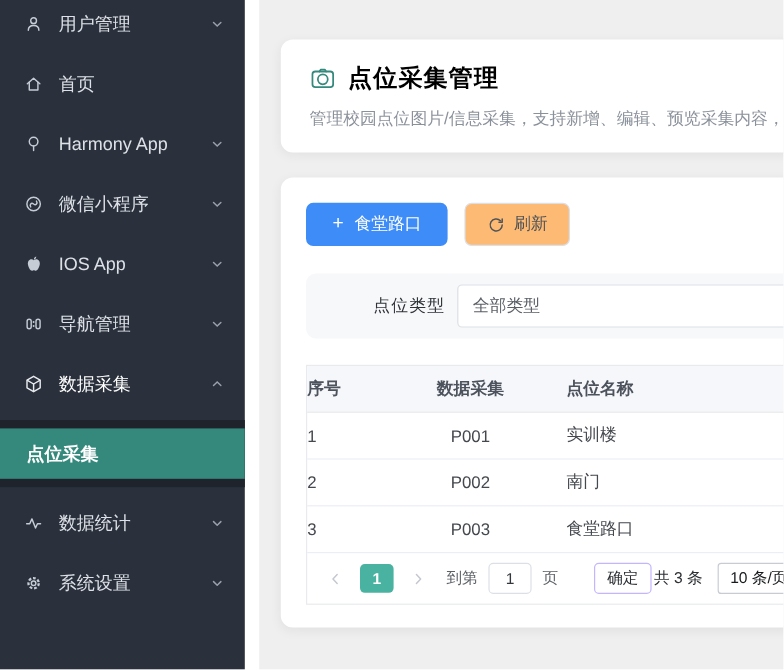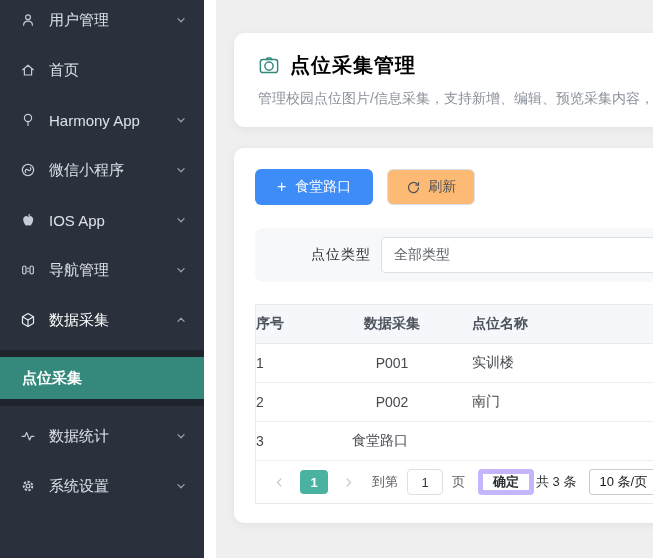--- a/index.html
+++ b/index.html
@@ -67,22 +67,22 @@
     font-size:13px; font-weight:bold; display:flex; align-items:center; justify-content:center; cursor:pointer;
   }
   .pg-text { font-size:13px; color:#5c6166; }
   .pg-goto { margin-left:10px; }
   .pg-input {
     width:36px; height:26px; margin:0 9px; border:1px solid #dcdfe6; border-radius:4px;
     text-align:center; font-size:13px; color:#33373b; outline:none;
     font-family:"Liberation Sans","DejaVu Sans",sans-serif;
   }
   .pg-confirm {
-    margin-left:13px; height:26px; padding:0 10px; background:#fff; border:5px solid #c4b5fd;
-    border-radius:4px; font-size:13px; font-weight:700; color:#2c2f33; cursor:pointer;
+    margin-left:30px; height:26px; padding:0 10px; background:#fff; border:1px solid #c4b5fd;
+    border-radius:4px; font-size:13px; font-weight:400; color:#2c2f33; cursor:pointer;
     display:flex; align-items:center;
   }
   .pg-total { margin-left:2px; font-size:13px; color:#2c2f33; }
   .pg-size {
     margin-left:13px; height:26px; padding:0 24px 0 9px; background:#fff; border:1px solid #c8ccd2;
     border-radius:3px; font-size:13px; color:#17191c; display:flex; align-items:center;
     position:relative; cursor:pointer;
   }
 </style>
 </head>
@@ -282,20 +282,21 @@
         <span class="c2">P001</span>
         <span class="c3">实训楼</span>
       </div>
       <div class="t-row">
         <span class="c1">2</span>
         <span class="c2">P002</span>
         <span class="c3">南门</span>
       </div>
       <div class="t-row">
         <span class="c1">3</span>
+        <span class="c2">P003</span>
         <span class="c3">食堂路口</span>
       </div>
 
       <div class="pager">
         <span class="pg-arrow">
           <svg viewBox="0 0 16 16" width="13" height="13" fill="none" stroke="currentColor" stroke-width="1.5" stroke-linecap="round" stroke-linejoin="round">
               <path d="M9.8 3.5 L5.5 8 L9.8 12.5"></path>
             </svg>
         </span>
         <span class="pg-current">1</span>

